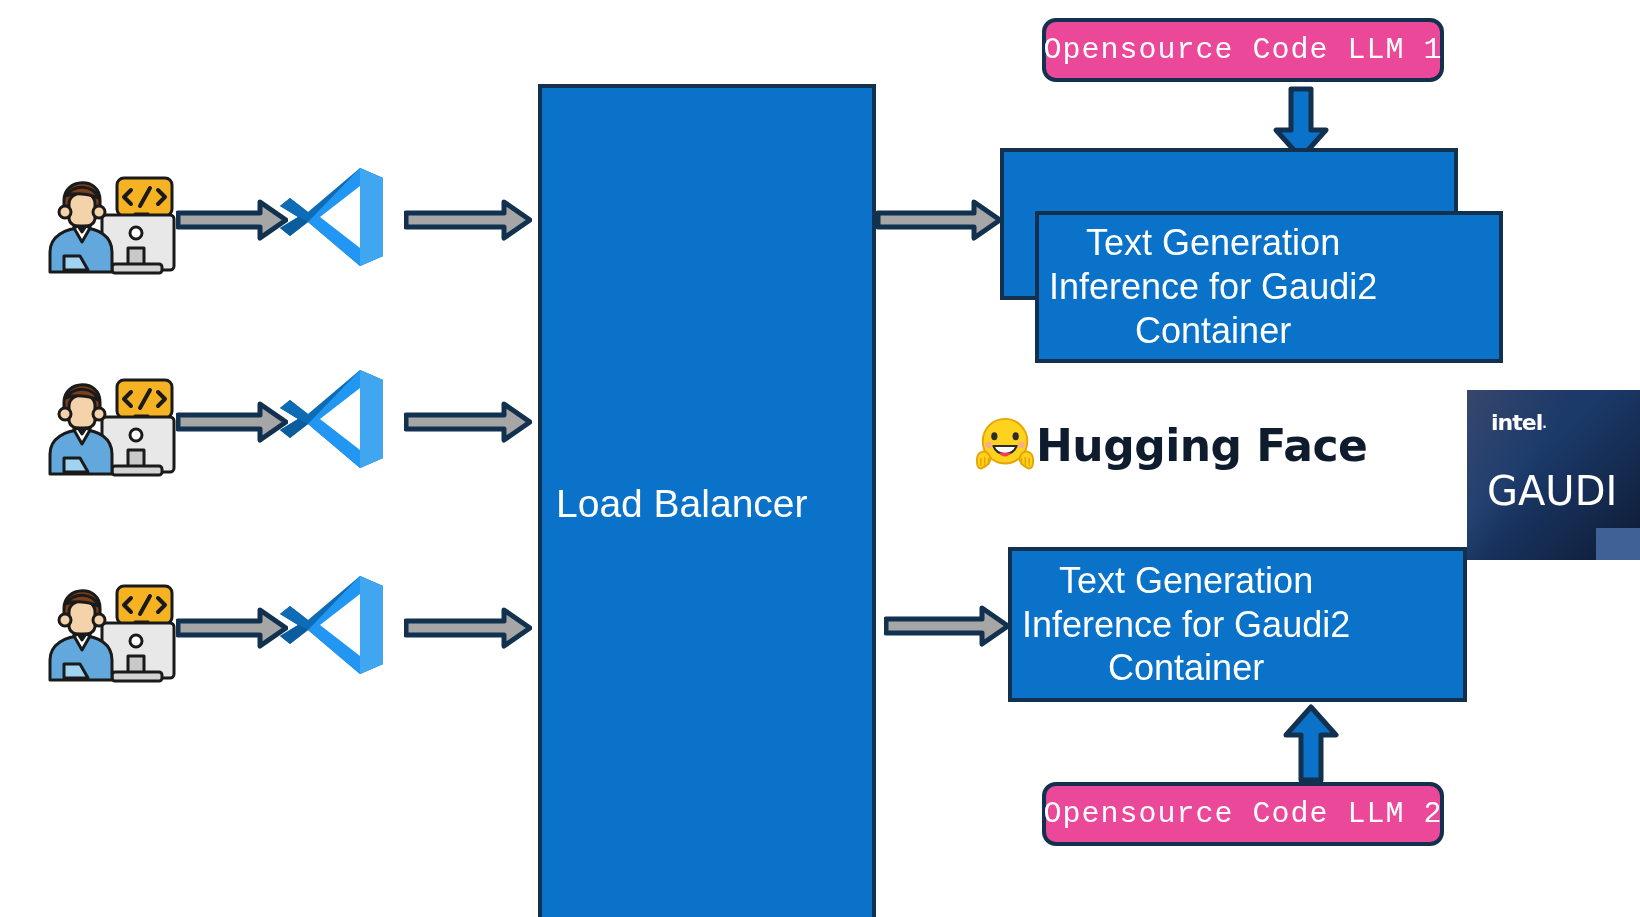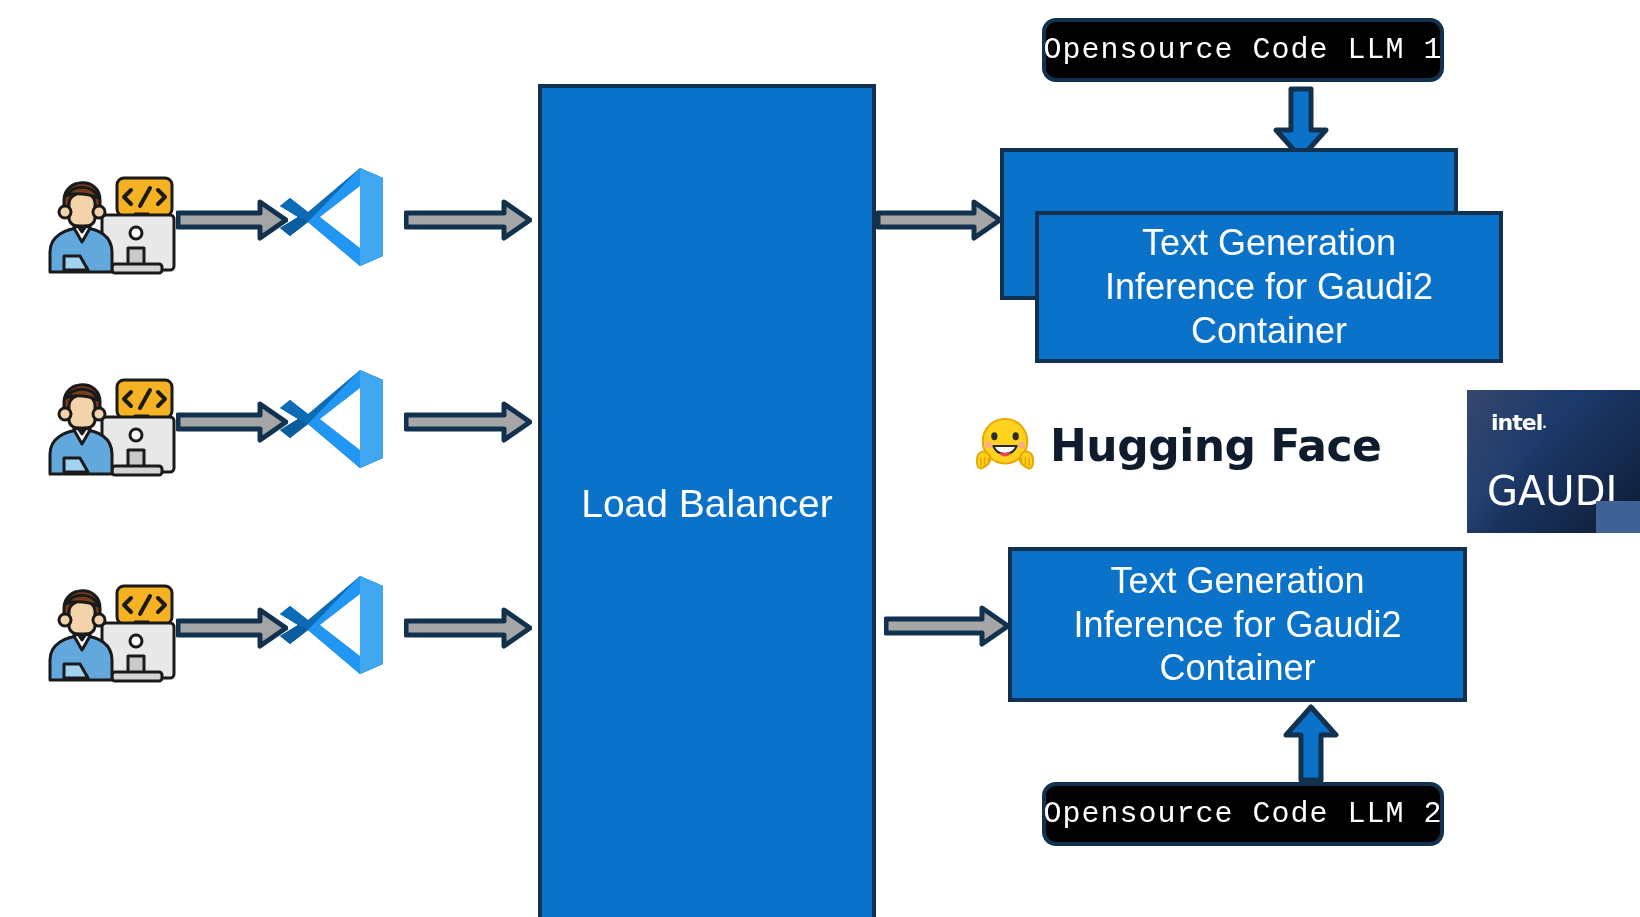--- a/index.html
+++ b/index.html
@@ -20,21 +20,21 @@
   .abs { position: absolute; }
 
   
   .blue-box {
     background: #0A72C8;
     border: 4px solid #12314F;
     box-sizing: border-box;
     color: #ffffff;
     display: flex;
     align-items: center;
-    justify-content: center;
+    justify-content: flex-start;
     text-align: center;
     line-height: 1.22;
     font-family: "Liberation Sans", sans-serif;
   }
   .lb-box {
     left: 538px; top: 84px;
     width: 338px; height: 840px;
     font-size: 39px;
     padding: 0 14px;
   }
@@ -48,21 +48,21 @@
     font-size: 36px;
     padding: 0 10px;
   }
   .tgi-bottom {
     left: 1008px; top: 547px;
     width: 459px; height: 155px;
     font-size: 36px;
     padding: 0 10px;
   }
   .llm-box {
-    background: #000000;
+    background: #ec4899;
     border: 4px solid #12314F;
     border-radius: 14px;
     box-sizing: border-box;
     color: #ffffff;
     display: flex;
     align-items: center;
     justify-content: center;
     font-family: "Liberation Mono", monospace;
     font-size: 30px;
     letter-spacing: 1px;
@@ -72,35 +72,34 @@
   .llm-bottom { left: 1042px; top: 782px; width: 402px; height: 64px; }
 
   
   .garrow { display: block; }
 
   
   .hf-wrap {
     left: 974px; top: 414px;
     display: flex;
     align-items: center;
-    gap: 14px;
   }
   .hf-text {
     font-family: "DejaVu Sans", sans-serif;
     font-weight: bold;
     font-size: 44px;
     color: #0F1C2E;
     letter-spacing: -0.5px;
     white-space: nowrap;
   }
 
   
   .gaudi-badge {
     left: 1467px; top: 390px;
-    width: 173px; height: 143px;
+    width: 173px; height: 170px;
     background:
       linear-gradient(118deg, rgba(255,255,255,0.10) 0%, rgba(255,255,255,0) 42%),
       linear-gradient(135deg, #20325c 0%, #1b3a6b 38%, #152a4e 70%, #0d1b33 100%);
     overflow: hidden;
   }
   .gaudi-intel {
     position: absolute;
     left: 24px; top: 20px;
     color: #ffffff;
     font-family: "DejaVu Sans", sans-serif;

